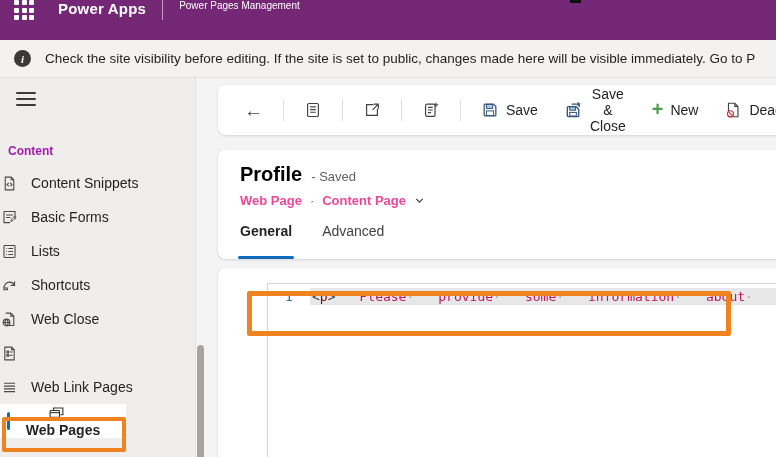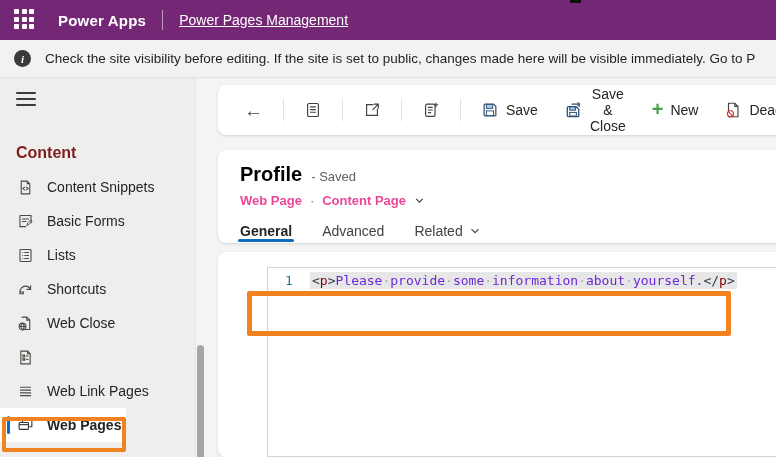--- a/index.html
+++ b/index.html
@@ -3,29 +3,29 @@
 <meta charset="utf-8">
 <style>
   html,body{margin:0;padding:0;}
   body{
     width:776px;height:457px;overflow:hidden;position:relative;
     font-family:"Liberation Sans",sans-serif;background:#F4F4F4;
     -webkit-font-smoothing:antialiased;
   }
   
   .app-header{
-    height:40px;background:#742774;color:#fff;display:flex;align-items:center;
+    height:40px;background:#742774;color:#fff;display:flex;align-items:flex-start;
     padding:0 0 0 14px;box-sizing:border-box;
   }
   .waffle{width:22px;height:22px;display:grid;grid-template-columns:repeat(3,5px);
     grid-template-rows:repeat(3,5px);gap:2.5px;cursor:pointer;margin-right:22px;}
   .waffle i{background:#fff;border-radius:1px;}
   .app-name{font-size:15px;font-weight:bold;letter-spacing:.2px;cursor:pointer;}
   .hdr-divider{width:1px;height:20px;background:rgba(255,255,255,.55);margin:0 16px;}
-  .module-name{font-size:14px;cursor:pointer;text-decoration:underline;}
+  .module-name{font-size:10px;cursor:pointer;}
   .artifact{position:absolute;left:570px;top:0;width:11px;height:3px;background:#101010;}
   
   .banner{
     height:38px;background:#F3F2F1;border-bottom:1px solid #E3E1DF;
     display:flex;align-items:center;padding:0 14px;box-sizing:border-box;
     white-space:nowrap;overflow:hidden;
   }
   .info-icon{
     width:17px;height:17px;border-radius:50%;background:#3B3A39;color:#fff;
     font-size:11px;font-weight:bold;display:flex;align-items:center;justify-content:center;
@@ -34,29 +34,29 @@
   .banner-text{font-size:13.5px;color:#201F1E;}
   
   .shell{display:flex;height:379px;}
   .sidebar{
     width:196px;flex:0 0 196px;background:#EFEEED;box-sizing:border-box;
     padding-top:10px;position:relative;border-right:1px solid #E7E6E5;
   }
   .hamburger{width:20px;height:14px;margin:4px 0 0 16px;display:flex;flex-direction:column;
     justify-content:space-between;cursor:pointer;}
   .hamburger i{height:2px;background:#3B3A39;border-radius:1px;}
-  .section-title{font-size:16px;font-weight:bold;color:#7f1d1d;margin:38px 0 8px 16px;}
+  .section-title{font-size:12px;font-weight:bold;color:#a21caf;margin:38px 0 8px 8px;}
   .nav-item{
     height:34px;display:flex;align-items:center;cursor:pointer;position:relative;
-    padding-left:16px;box-sizing:border-box;
+    box-sizing:border-box;
   }
   .nav-icon{width:18px;height:18px;flex:0 0 18px;margin-right:13px;display:flex;
     align-items:center;justify-content:center;}
   .nav-label{font-size:14px;color:#242424;}
-  .nav-item.selected{background:#FFFFFF;width:126px;}
+  .nav-item.selected{background:#FFFFFF;width:126px;flex-direction:column;}
   .nav-item.selected .nav-label{font-weight:bold;}
   .sel-bar{position:absolute;left:7px;top:8px;width:3px;height:18px;background:#0F6CBD;border-radius:2px;}
   .scroll-thumb{position:absolute;left:197px;top:345px;width:7px;height:115px;
     background:#A8A6A4;border-radius:4px;cursor:pointer;z-index:5;}
   
   .main{flex:1;overflow:hidden;display:flex;flex-direction:column;}
   .card{background:#fff;border-radius:8px;box-shadow:0 1px 3px rgba(0,0,0,.13);
     margin-left:22px;margin-right:-12px;}
   
   .toolbar{margin-top:7px;height:50px;display:flex;align-items:center;
@@ -69,35 +69,35 @@
   .plus{color:#4C9E4C;font-size:20px;font-weight:bold;line-height:1;margin-top:-2px;}
   
   .record-card{margin-top:15px;height:127px;box-sizing:border-box;padding:13px 0 0 22px;}
   .title-row{display:flex;align-items:baseline;gap:9px;}
   .record-title{font-size:20px;font-weight:bold;color:#000000;}
   .record-status{font-size:13px;color:#616161;}
   .subtitle-row{display:flex;align-items:center;gap:8px;margin-top:7px;cursor:pointer;}
   .subtitle-row .ent{font-size:13px;font-weight:bold;color:#ec4899;}
   .subtitle-row .dot{color:#616161;font-size:13px;}
   .tabs{display:flex;gap:30px;margin-top:15px;}
-  .tab{font-size:14px;color:#424242;cursor:pointer;position:relative;padding-bottom:3px;
+  .tab{font-size:14px;color:#424242;cursor:pointer;position:relative;padding-bottom:20px;
     display:flex;align-items:center;gap:6px;}
   .tab.active{font-weight:bold;color:#242424;}
   .tab.active::after{content:"";position:absolute;left:-2px;right:-2px;bottom:0;height:3px;
     background:#0F6CBD;border-radius:2px;}
   
   .editor-card{margin-top:9px;height:210px;box-sizing:border-box;padding:15px 0 0 49px;}
   .code-editor{border:1px solid #D4D2D0;background:#fff;height:190px;box-sizing:border-box;
     padding-top:4px;font-family:"DejaVu Sans Mono","Liberation Mono",monospace;font-size:13px;}
   .code-line{display:flex;line-height:17px;cursor:text;}
   .gutter{width:42px;flex:0 0 42px;text-align:center;color:#237893;}
   .code-content{background:#E7E7E7;padding:0 2px;white-space:pre;}
   .tk-punct{color:#2F3F52;}
   .tk-tag{color:#800000;}
-  .tk-text{color:#6d28d9;}
+  .tk-text{color:#be185d;margin-left:24px;}
   .tk-ws{color:#A8A8A8;}
   
   .annot{position:absolute;border:5px solid #F0821F;border-radius:2px;z-index:9;pointer-events:none;}
   .annot-code{left:247px;top:291px;width:474px;height:35px;}
   .annot-nav{left:2px;top:417px;width:116px;height:27px;border-width:4px;}
   svg{display:block;}
 </style>
 </head>
 <body>
 
@@ -313,26 +313,20 @@
           </svg>
         </span>
       </div>
       <div class="tabs">
         <span class="tab active">
           <span>General</span>
         </span>
         <span class="tab">
           <span>Advanced</span>
         </span>
-        <span class="tab">
-          <span>Related</span>
-          <svg width="12" height="12" viewBox="0 0 12 12" fill="none" stroke="#424242" stroke-width="1.2">
-            <path d="M2.5 4.2L6 7.7l3.5-3.5"></path>
-          </svg>
-        </span>
       </div>
     </div>
 
     <div class="card editor-card">
       <div class="code-editor">
         <div class="code-line">
           <span class="gutter">1</span>
           <span class="code-content"><span class="tk-punct">&lt;</span><span class="tk-tag">p</span><span class="tk-punct">&gt;</span><span class="tk-text">Please</span><span class="tk-ws">·</span><span class="tk-text">provide</span><span class="tk-ws">·</span><span class="tk-text">some</span><span class="tk-ws">·</span><span class="tk-text">information</span><span class="tk-ws">·</span><span class="tk-text">about</span><span class="tk-ws">·</span><span class="tk-text">yourself.</span><span class="tk-punct">&lt;/</span><span class="tk-tag">p</span><span class="tk-punct">&gt;</span></span>
         </div>
       </div>

